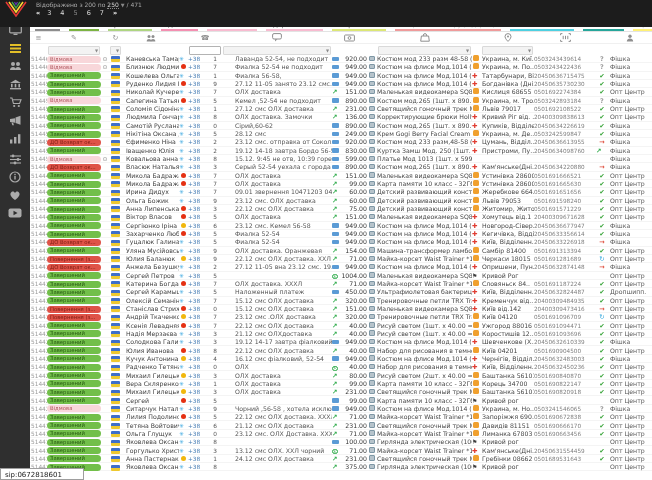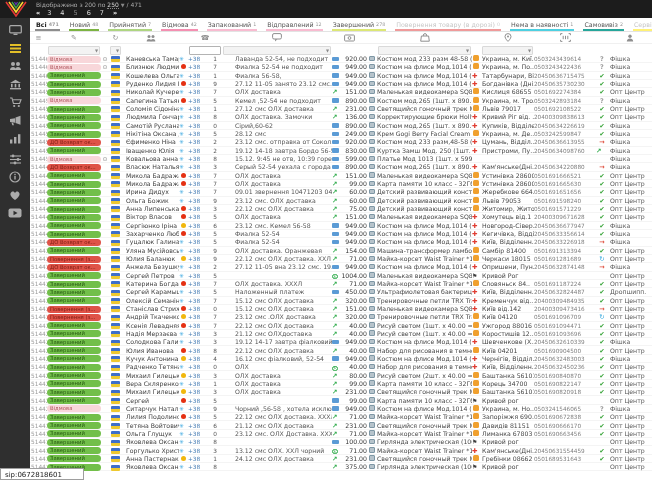--- a/index.html
+++ b/index.html
@@ -1,19 +1,19 @@
 <!DOCTYPE html>
 <html><head>
 <meta charset="utf-8">
 <style>
   html,body{margin:0;padding:0;}
   body{width:652px;height:480px;overflow:hidden;background:#ffffff;
        font-family:"DejaVu Sans",sans-serif;position:relative;}
   
-  .topbar{position:absolute;left:0;top:0;width:652px;height:18px;background:#1c1c1c;z-index:3;}
+  .topbar{position:absolute;left:0;top:0;width:652px;height:27px;background:#1c1c1c;z-index:3;}
   .logo{position:absolute;left:4px;top:1px;}
   .tbline1{position:absolute;left:36px;top:1px;font-size:6px;color:#a9a9a9;white-space:nowrap;}
   .tbline1 .pp{color:#d8d8d8;border-bottom:1px dotted #888;}
   .tbline1 .caret{font-size:5px;color:#888;}
   .tbline2{position:absolute;left:36px;top:9px;font-size:6.5px;color:#e0e0e0;white-space:nowrap;}
   .pgbtn{display:inline-block;margin-right:7px;color:#f0f0f0;font-weight:bold;font-size:6.5px;cursor:pointer;}
   .pgnum{display:inline-block;margin-right:9px;color:#dedede;cursor:pointer;}
   .pgnum.cur{color:#8a8a8a;}
   
   .sidebar{position:absolute;left:0;top:18px;width:30px;height:462px;background:#2f2f2f;z-index:2;

